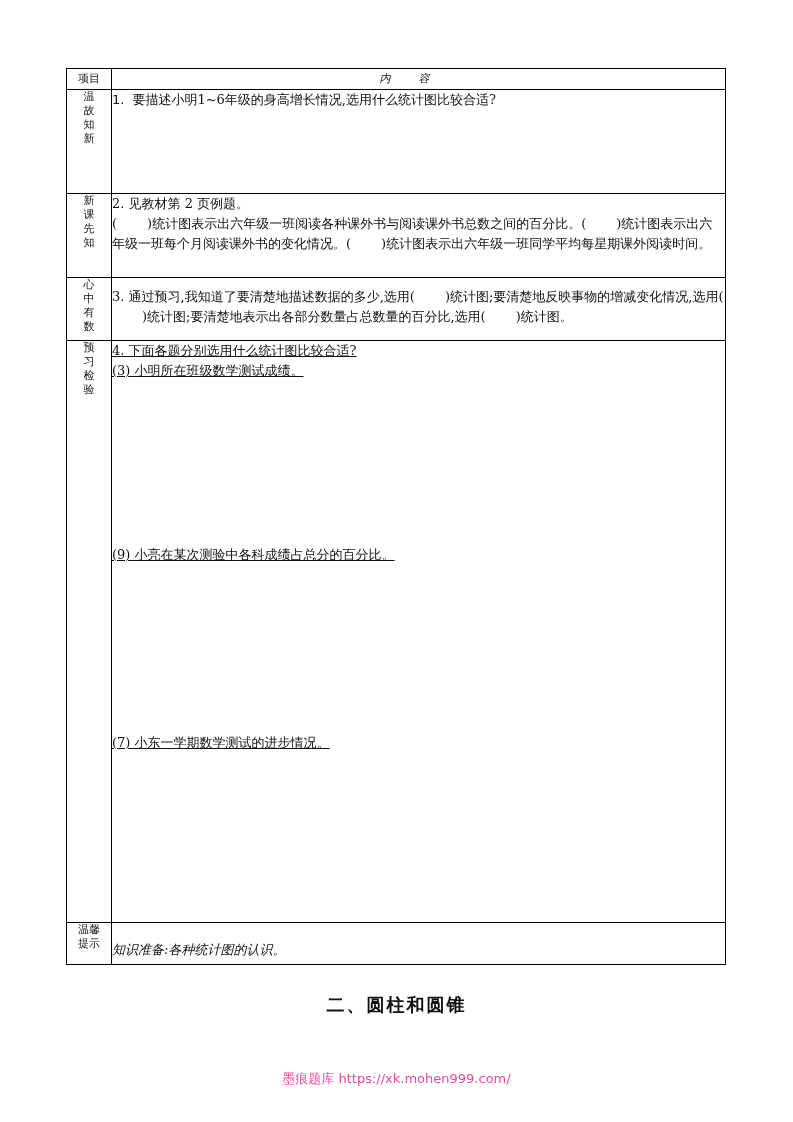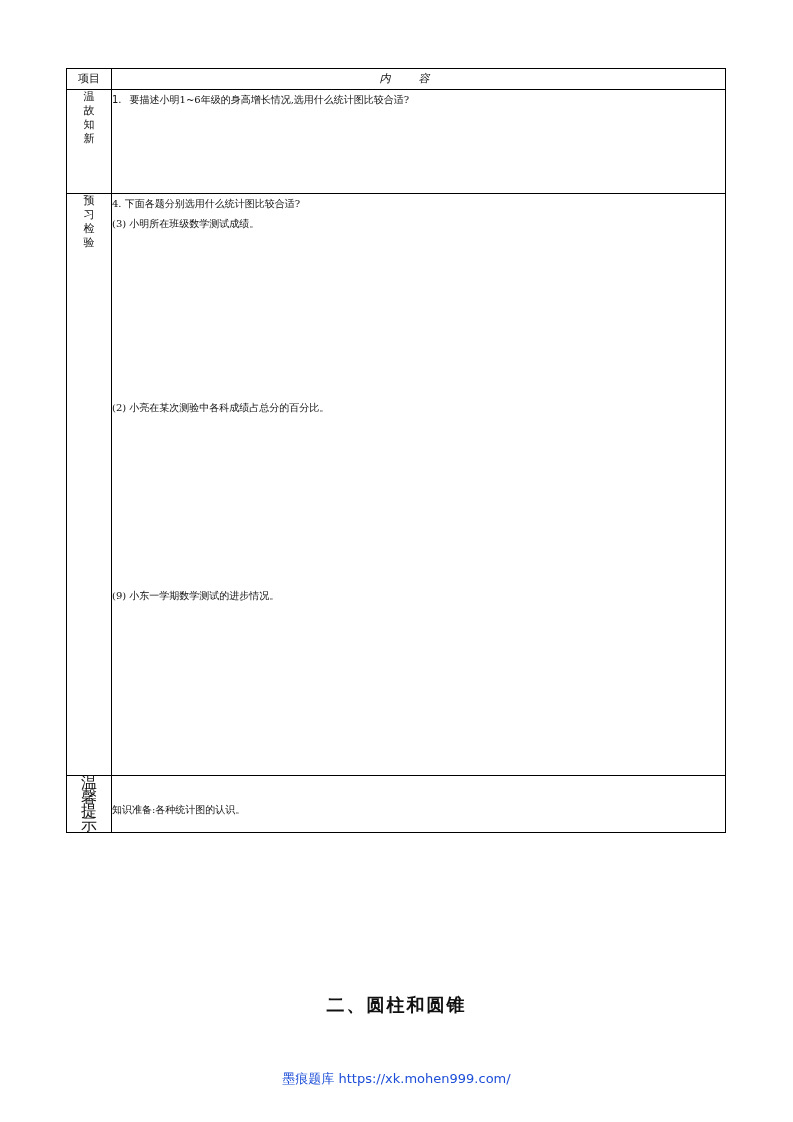--- a/index.html
+++ b/index.html
@@ -3,60 +3,73 @@
 <meta charset="utf-8">
 <style>
   html, body { margin: 0; padding: 0; background: #ffffff; }
   body { width: 793px; height: 1122px; position: relative; overflow: hidden;
          font-family: "DejaVu Serif", "Liberation Serif", serif; color: #111; }
   table.main { position: absolute; left: 66px; top: 68px; width: 660px;
                border-collapse: collapse; table-layout: fixed; }
   table.main td { border: 1px solid #000; vertical-align: top; padding: 0; }
   td.label { width: 44px; text-align: center; vertical-align: middle; font-size: 11px; line-height: 14px; }
   td.label.vert span.lab { display: inline-block; width: 12px; word-wrap: break-word; line-height: 14px; }
-  td.content { font-size: 10px; line-height: 20px; padding: 3px 6px 0 8px; }
+  td.content { font-size: 13px; line-height: 20px; padding: 3px 6px 0 8px; }
   tr.hdr td { height: 20px; vertical-align: middle; font-size: 11px; }
   tr.hdr td.content { text-align: center; padding: 0; letter-spacing: 28px; font-style: italic; }
   .q1 { padding-top: 10px; }
   .q1 .num { font-family: "DejaVu Sans", sans-serif; margin-right: 8px; }
   .block { display: block; }
   .paren { display: inline-block; width: 30px; }
   .title { position: absolute; left: 0; width: 793px; top: 993px; text-align: center;
            font-size: 18px; font-weight: bold; letter-spacing: 2px; }
   .footer { position: absolute; left: 0; width: 793px; top: 1070px; text-align: center;
-            font-family: "DejaVu Sans", sans-serif; font-size: 13px; color: #1d4ed8; }
+            font-family: "DejaVu Sans", sans-serif; font-size: 13px; color: #ec4899; }
 </style>
 </head>
 <body>
 
 <table class="main">
   <tbody>
       <tr class="hdr">
     <td class="label">项目</td>
     <td class="content">内容</td>
   </tr>
   <tr style="height:104px;margin-top:26px;">
     <td class="label vert"><span class="lab">温故知新</span></td>
     <td class="content q1">
       <span class="num">1.</span><span>要描述小明1~6年级的身高增长情况,选用什么统计图比较合适?</span>
     </td>
   </tr>
-  <tr style="height:582px;">
+  <tr style="height:84px;">
+    <td class="label vert"><span class="lab">新课先知</span></td>
+    <td class="content">
+      <span class="block">2. 见教材第 2 页例题。</span>
+      <span>(</span><span class="paren"></span><span>)统计图表示出六年级一班阅读各种课外书与阅读课外书总数之间的百分比。(</span><span class="paren"></span><span>)统计图表示出六年级一班每个月阅读课外书的变化情况。(</span><span class="paren"></span><span>)统计图表示出六年级一班同学平均每星期课外阅读时间。</span>
+    </td>
+  </tr>
+  <tr style="height:63px;">
+    <td class="label vert"><span class="lab">心中有数</span></td>
+    <td class="content" style="padding-top:9px;">
+      <span>3. 通过预习,我知道了要清楚地描述数据的多少,选用(</span><span class="paren"></span><span>)统计图;要清楚地反映事物的增减变化情况,选用(</span><span class="paren"></span><span>)统计图;要清楚地表示出各部分数量占总数量的百分比,选用(</span><span class="paren"></span><span>)统计图。</span>
+    </td>
+  </tr>
+  <tr style="height:582px;text-decoration:underline;">
     <td class="label vert"><span class="lab">预习检验</span></td>
     <td class="content">
       <span class="block">4. 下面各题分别选用什么统计图比较合适?</span>
       <span class="block">(3) 小明所在班级数学测试成绩。</span>
       <div style="height:164px;"></div>
-      <span class="block">(2) 小亮在某次测验中各科成绩占总分的百分比。</span>
+      <span class="block">(9) 小亮在某次测验中各科成绩占总分的百分比。</span>
       <div style="height:168px;"></div>
-      <span class="block">(9) 小东一学期数学测试的进步情况。</span>
+      <span class="block">(7) 小东一学期数学测试的进步情况。</span>
       <div style="height:160px;"></div>
     </td>
   </tr>
   <tr style="height:42px;">
-    <td class="label vert" style="font-size:16px;margin-top:44px;"><span class="lab" style="width:24px;">温馨提示</span></td>
-    <td class="content" style="vertical-align:middle;padding-top:12px;">知识准备:各种统计图的认识。</td>
+    <td class="label vert" style="font-size:11px;margin-top:44px;"><span class="lab" style="width:24px;">温馨提示</span></td>
+    <td class="content" style="vertical-align:middle;padding-top:12px;font-style:italic;">知识准备:各种统计图的认识。</td>
   </tr>
 </tbody>
   </table>
 
 <div class="title">二、圆柱和圆锥</div>
 <div class="footer">墨痕题库 https://xk.mohen999.com/</div>
 
 </body></html>

